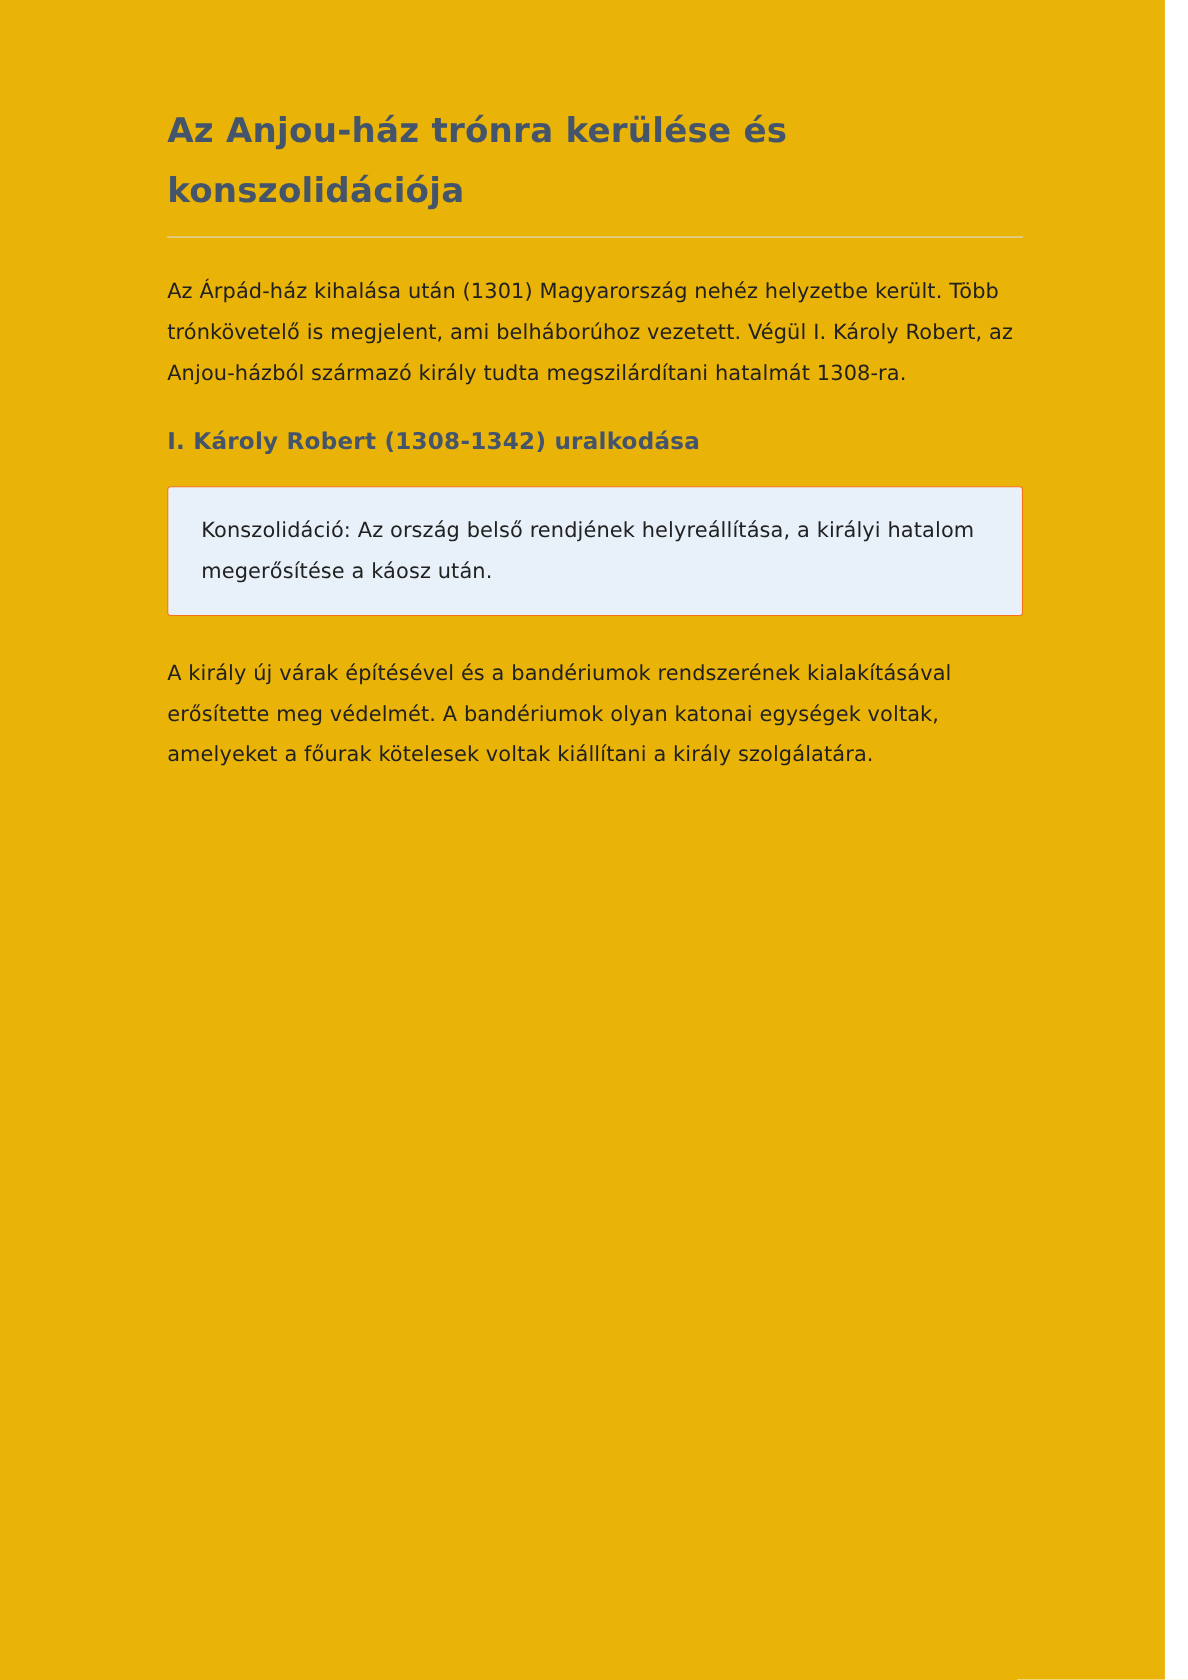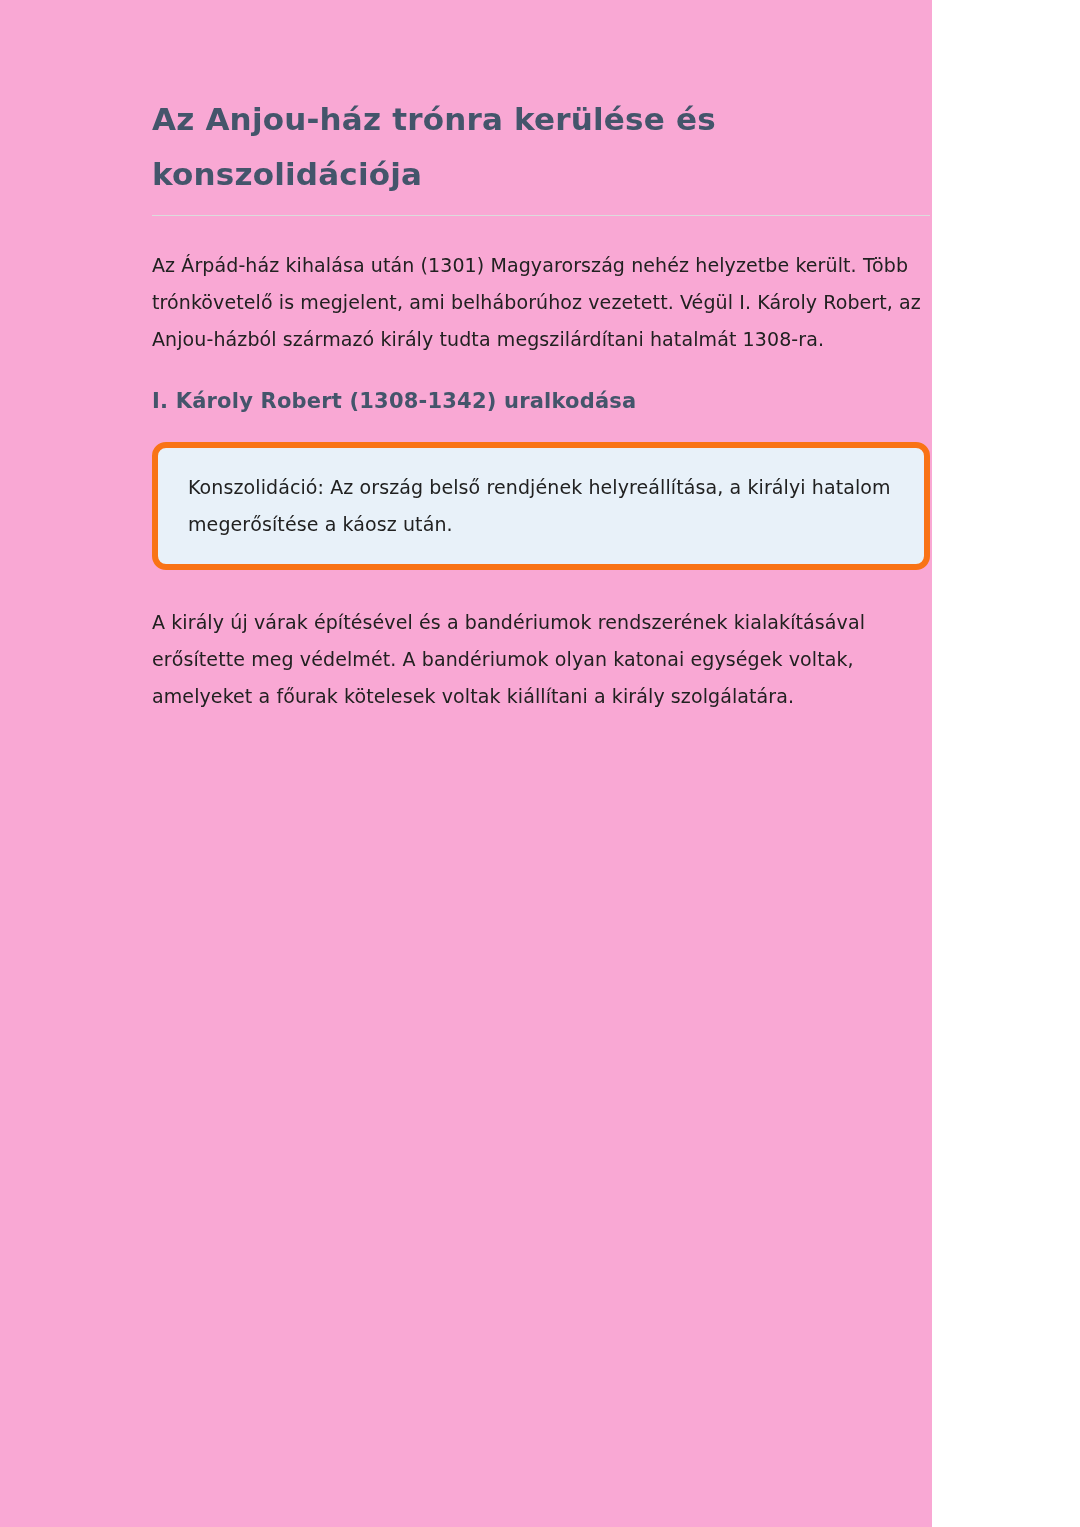--- a/index.html
+++ b/index.html
@@ -4,23 +4,23 @@
 <style>
   * { margin: 0; padding: 0; box-sizing: border-box; }
   html, body {
     width: 1080px;
     height: 1527px;
     background: #ffffff;
     font-family: "DejaVu Sans", "Liberation Sans", sans-serif;
     overflow: hidden;
   }
   .page {
-    width: 932px;
+    width: 1059px;
     height: 1527px;
-    background: #f9a8d4;
+    background: #eab308;
     position: relative;
   }
   .content {
     width: 778px;
     margin-left: 152px;
     padding-top: 92px;
   }
   h1.doc-title {
     font-size: 31px;
     line-height: 55px;
@@ -46,22 +46,22 @@
     font-size: 21px;
     line-height: 30px;
     font-weight: bold;
     color: #44556b;
     letter-spacing: 0.2px;
   }
   .p2 { margin-top: 39px; }
   .callout {
     margin-top: 26px;
     background: #e8f1f9;
-    border: 6px solid #f97316;
-    border-radius: 14px;
+    border: 1px solid #f97316;
+    border-radius: 3px;
     padding: 21px 30px;
   }
   .callout p {
     font-size: 19px;
     line-height: 37px;
     color: #212121;
     letter-spacing: 0.1px;
   }
   .p3 { margin-top: 34px; }
 </style>

